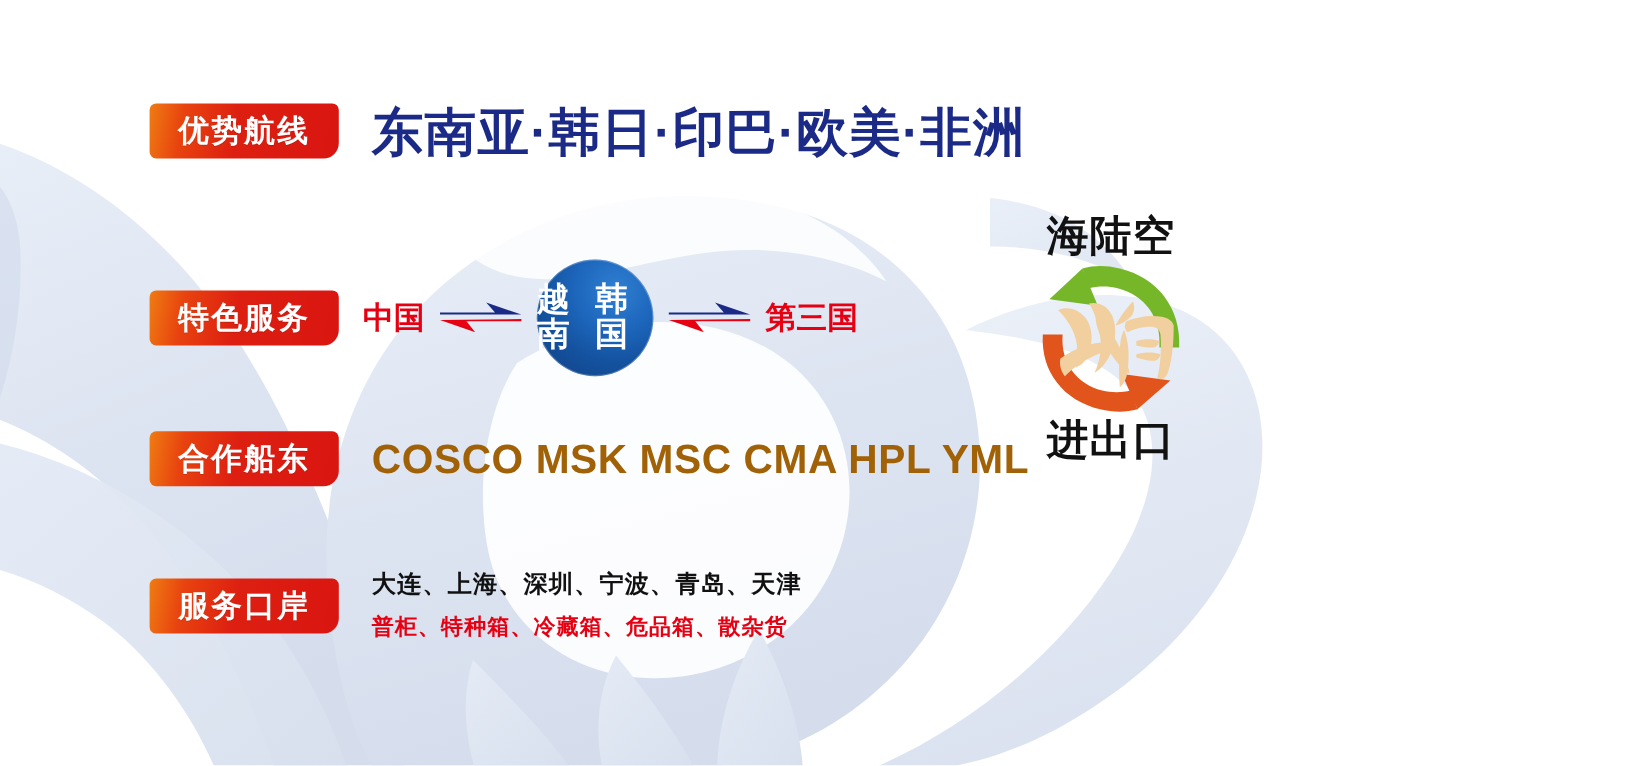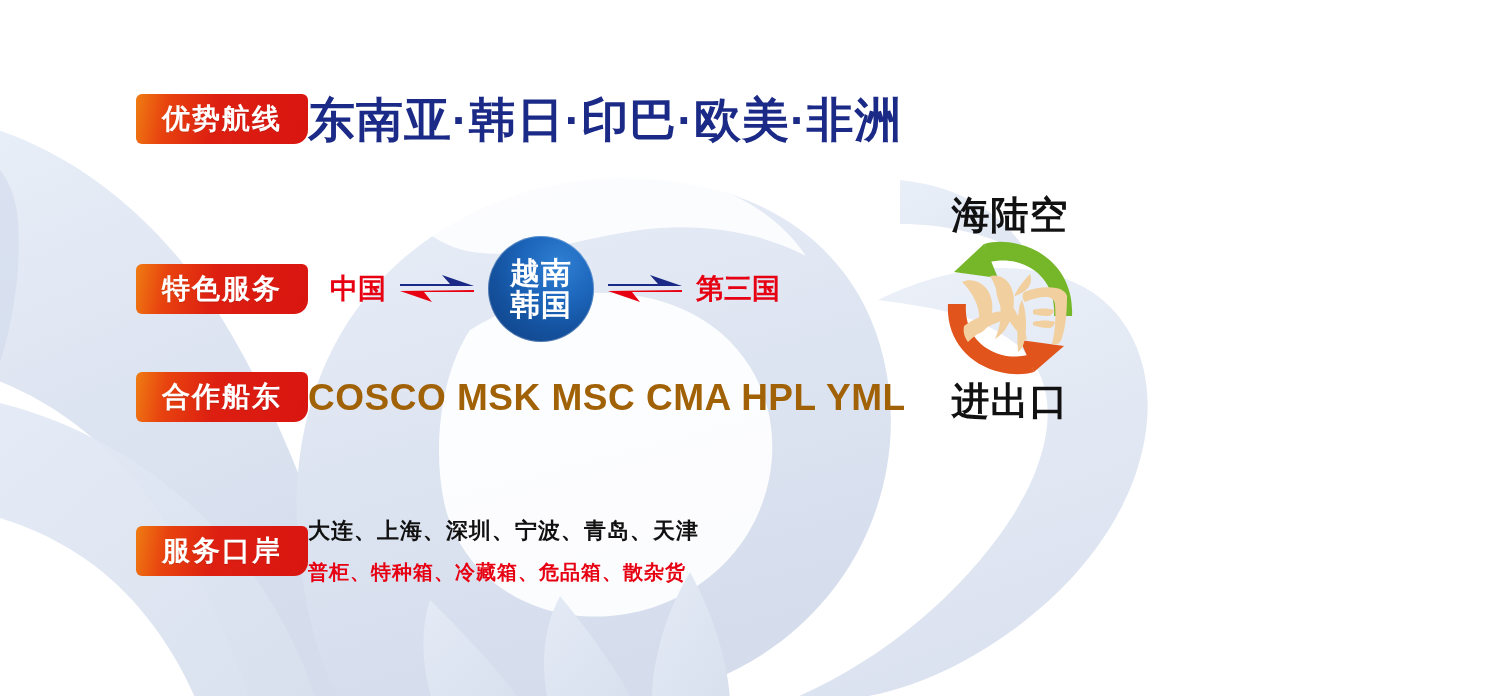--- a/index.html
+++ b/index.html
@@ -31,21 +31,21 @@
 
   
   .row {
     position: absolute;
     z-index: 3;
     display: flex;
     align-items: center;
   }
   #row-routes    { left: 136px; top: 94px;  }
   #row-service   { left: 136px; top: 236px; }
-  #row-carriers  { left: 136px; top: 372px; }
+  #row-carriers  { left: 136px; top: 392px; }
   #row-ports     { left: 136px; top: 520px; }
 
   
   .badge {
     position: relative;
     display: inline-flex;
     align-items: center;
     justify-content: center;
     width: 172px;
     height: 50px;
@@ -56,20 +56,21 @@
     font-size: 28px;
     font-weight: bold;
     letter-spacing: 2px;
     text-shadow: 0 1px 0 rgba(0,0,0,0.12);
     flex: 0 0 auto;
   }
   .badge-text { line-height: 1; }
 
   
   .row-body {
+    margin-left: 30px;
     display: flex;
     flex-direction: column;
     justify-content: center;
   }
 
   
   #routes-title {
     font-size: 47px;
     font-weight: bold;
     color: #1b2a86;
@@ -98,21 +99,21 @@
     margin: 0 12px;
     flex: 0 0 auto;
   }
   .hub-circle {
     position: relative;
     width: 106px;
     height: 106px;
     border-radius: 50%;
     background: radial-gradient(circle at 68% 26%, #2f7fd1 0%, #1d67bd 34%, #14529f 62%, #113f82 100%);
     display: flex;
-    flex-direction: column;
+    flex-direction: row;
     align-items: center;
     justify-content: center;
     flex: 0 0 auto;
     box-shadow: 0 0 0 1px rgba(255,255,255,0.25) inset;
   }
   .hub-line {
     color: #ffffff;
     font-size: 30px;
     font-weight: bold;
     line-height: 1.08;
@@ -165,20 +166,21 @@
     letter-spacing: 1px;
   }
   #ports-sub {
     margin-top: 20px;
     font-size: 20px;
     font-weight: bold;
     color: #e60012;
     white-space: nowrap;
     line-height: 1;
     letter-spacing: 1px;
+    font-family: Liberation Mono, monospace;
   }
 </style>
 </head>
 <body>
 
 <div id="stage">
 
   <svg id="bg-watermark" viewBox="0 0 1500 696" preserveAspectRatio="none" xmlns="http://www.w3.org/2000/svg">
     <defs>
       <linearGradient id="wmGrad" x1="0" y1="0" x2="0.3" y2="1">

